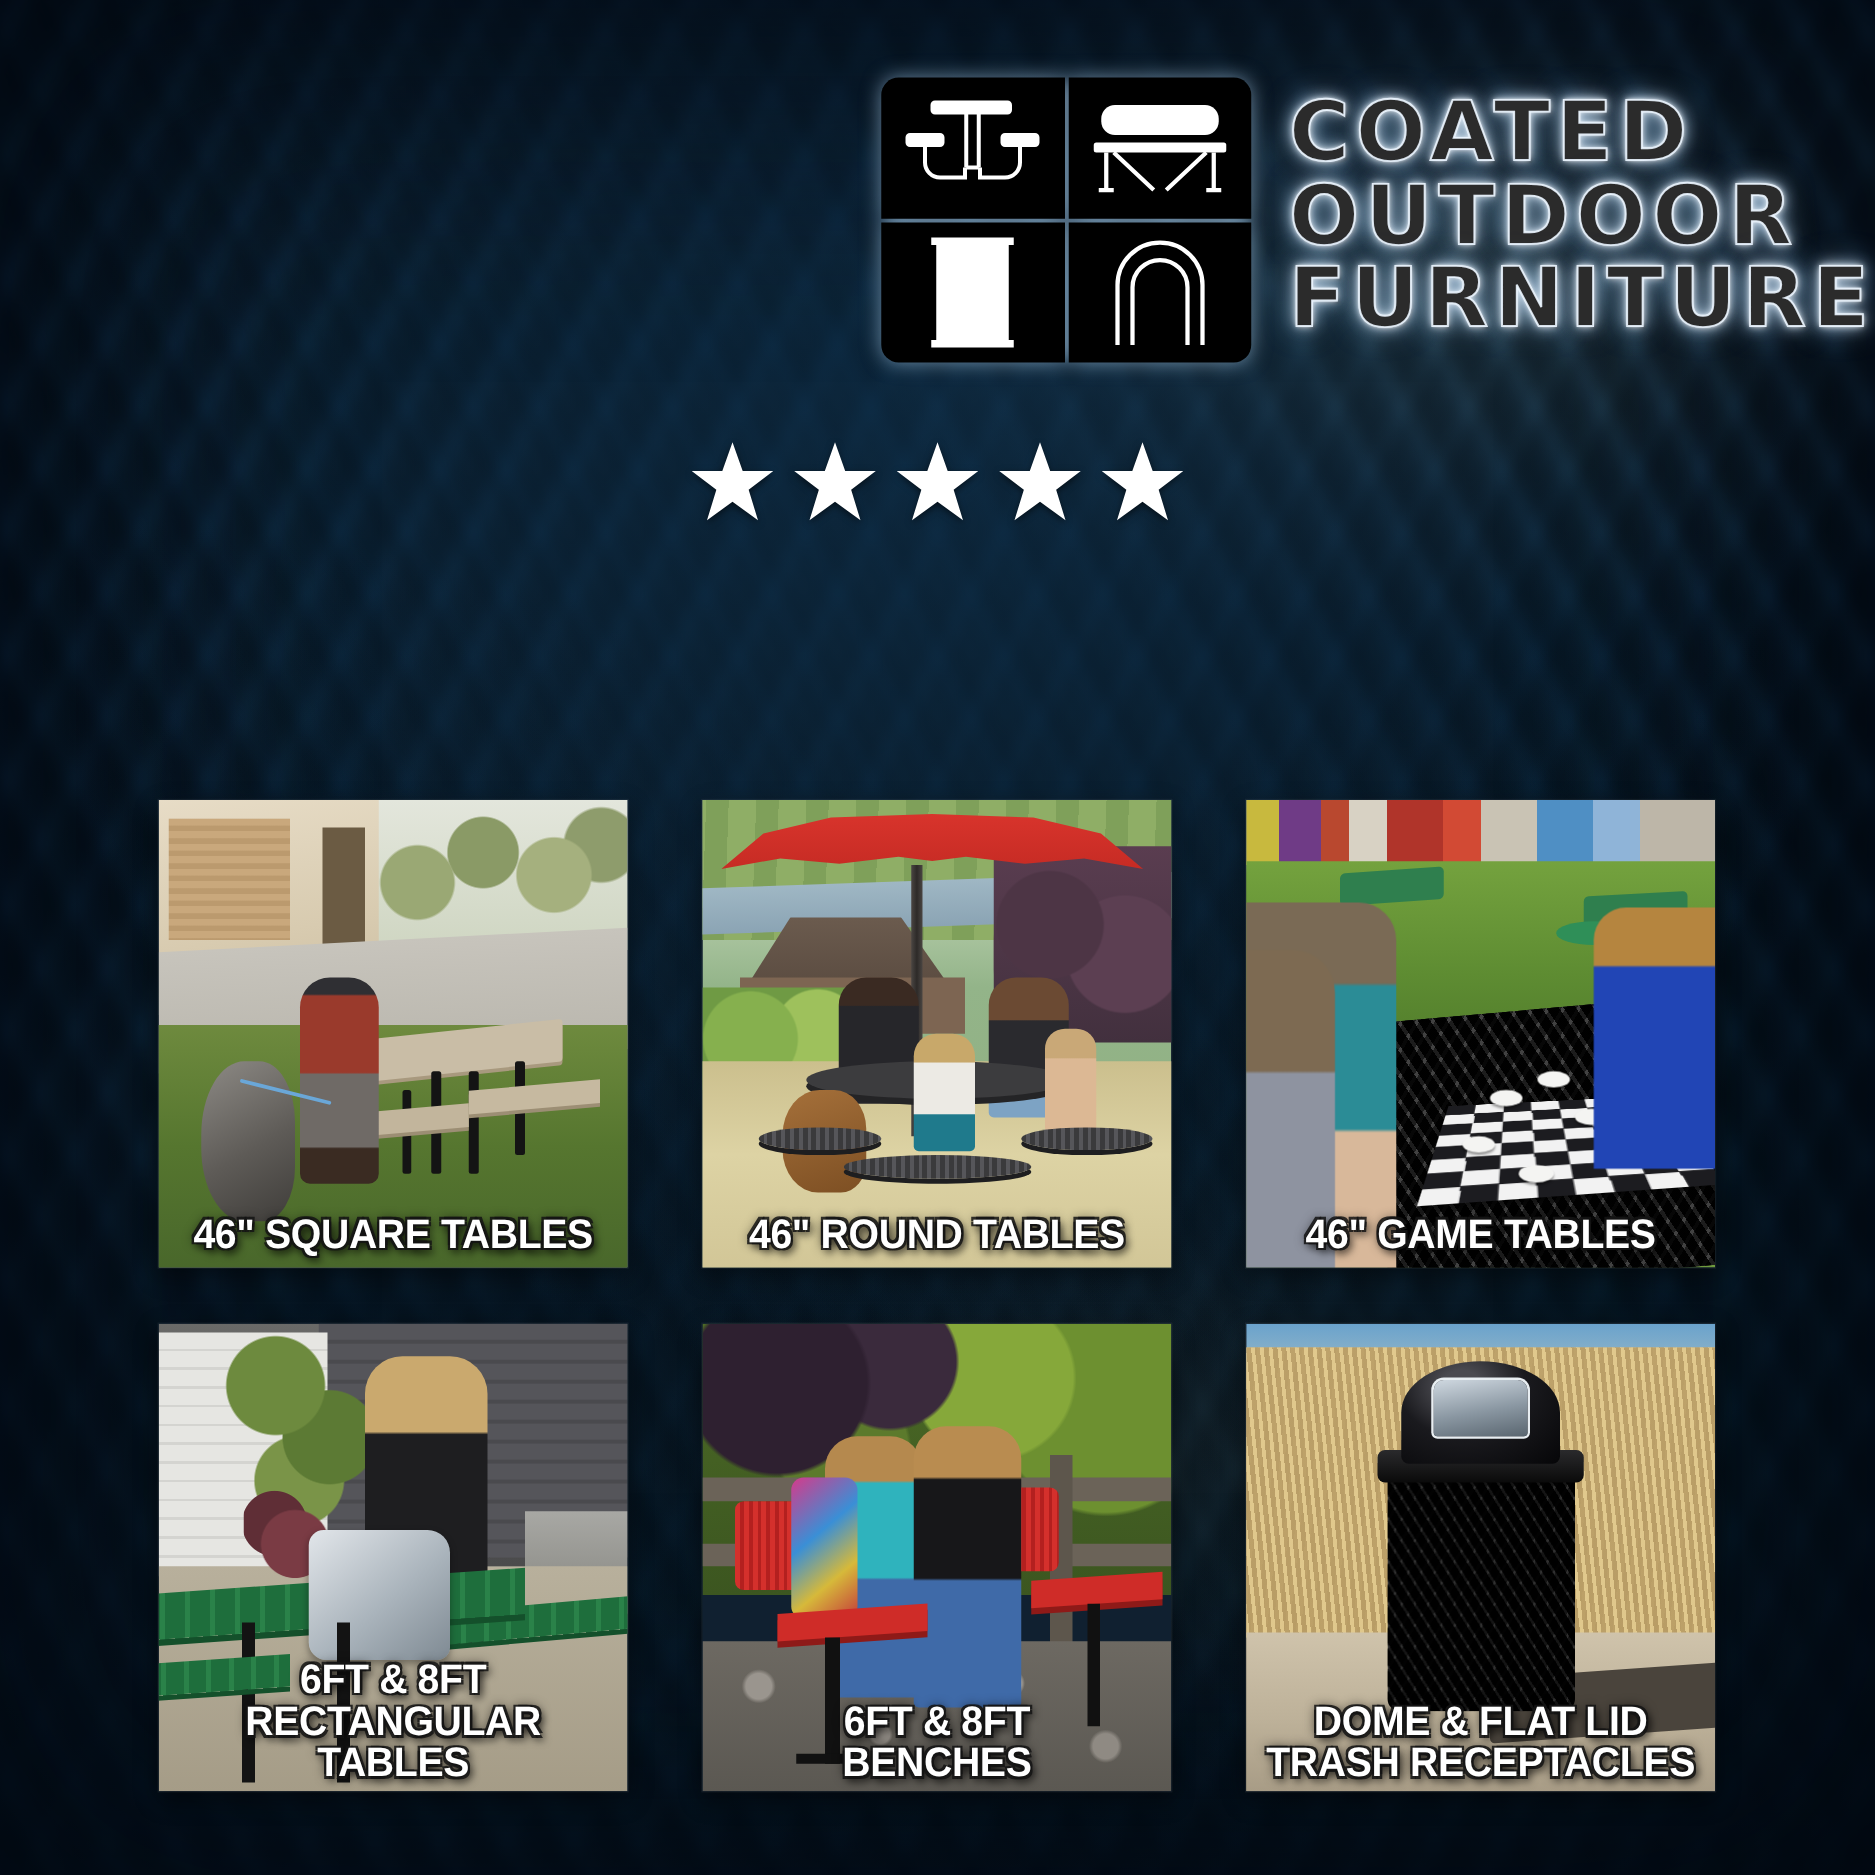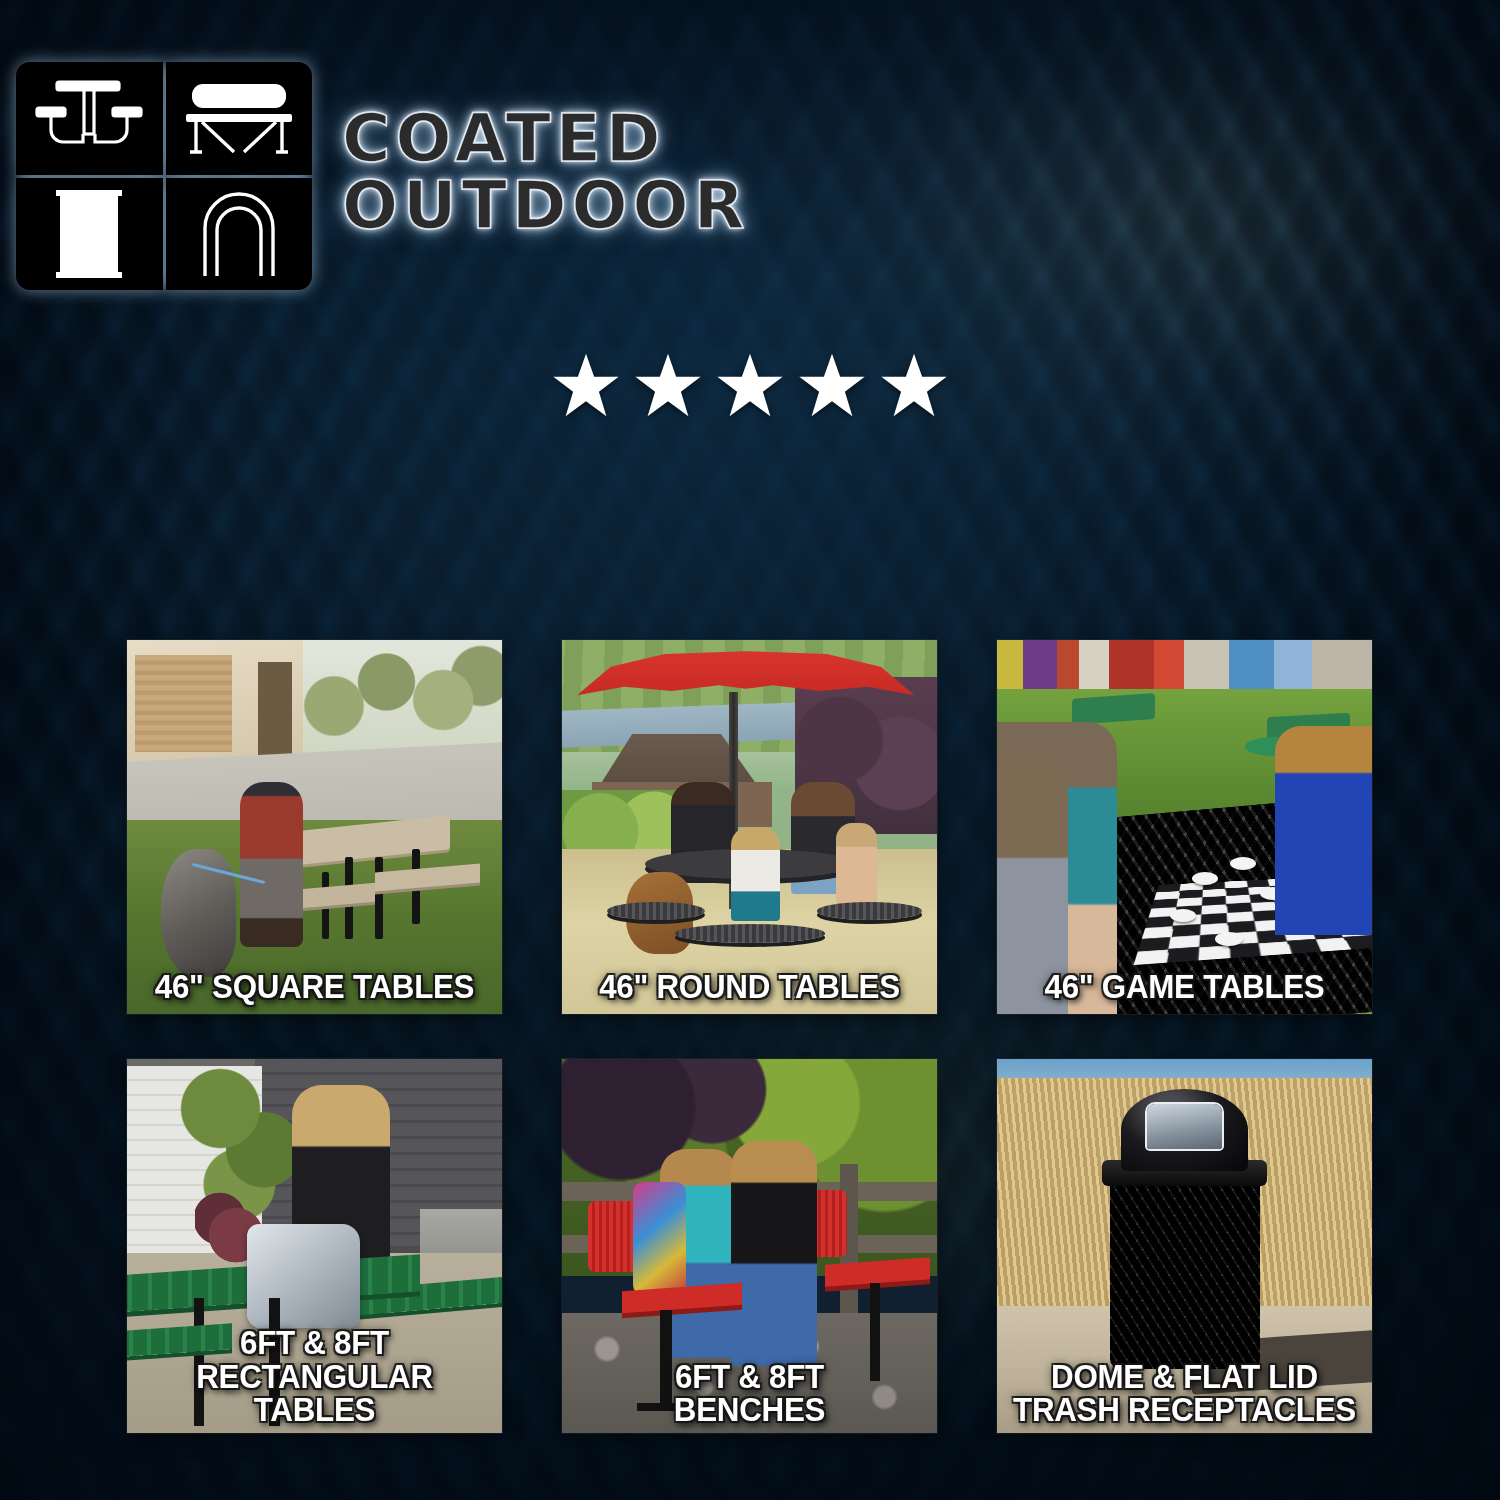--- a/index.html
+++ b/index.html
@@ -45,21 +45,21 @@
       radial-gradient(circle at 50% 24%, rgba(20,62,96,.40) 0%, rgba(0,0,0,0) 55%),
       radial-gradient(circle at 8% 92%, rgba(5,18,30,.75) 0%, rgba(0,0,0,0) 50%),
       radial-gradient(circle at 95% 96%, rgba(4,16,26,.70) 0%, rgba(0,0,0,0) 48%);
   }
   .bg-vig{
     position:absolute;inset:0;
     box-shadow:inset 0 0 240px 60px rgba(0,6,14,.72);
   }
 
   
-  .header{position:absolute;left:16px;right:0;top:62px;display:flex;justify-content:flex-start;align-items:flex-start;}
+  .header{position:absolute;left:0;right:0;top:62px;display:flex;justify-content:flex-end;align-items:flex-start;}
   .logo-wrap{display:flex;align-items:center;gap:30px;}
 
   .logo-grid{
     width:296px;height:228px;display:grid;
     grid-template-columns:1fr 1fr;grid-template-rows:1fr 1fr;
     gap:3px;
     filter:drop-shadow(0 0 8px rgba(190,225,255,.55));
   }
   .logo-cell{background:#000;display:flex;align-items:center;justify-content:center;}
   .logo-cell.tl{border-radius:14px 0 0 0;}
@@ -323,20 +323,21 @@
               <path d="M16 92 V44 a34 34 0 0 1 68 0 V92"></path>
               <path d="M28 92 V46 a22 22 0 0 1 44 0 V92"></path>
             </g>
           </svg>
         </div>
       </div>
 
       <div class="brand">
         <div class="brand-line">COATED</div>
         <div class="brand-line">OUTDOOR</div>
+        <div class="brand-line">FURNITURE</div>
       </div>
 
     </div>
   </div>
 
   <div class="stars">
     <svg class="star" viewBox="0 0 100 96">
         <polygon fill="#fff" points="50,2 62,36 98,36 69,58 80,94 50,72 20,94 31,58 2,36 38,36"></polygon>
       </svg>
     <svg class="star" viewBox="0 0 100 96">

